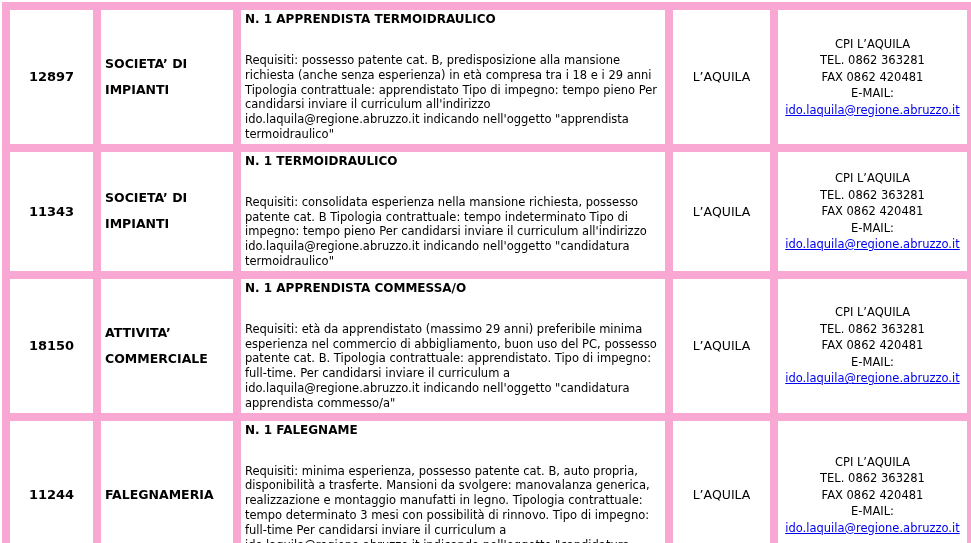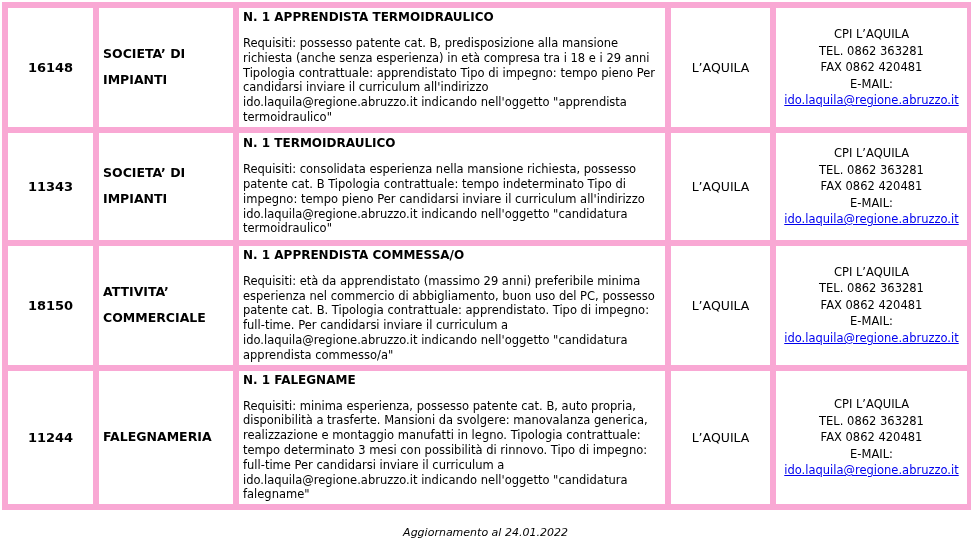--- a/index.html
+++ b/index.html
@@ -12,21 +12,21 @@
     background: #fff;
     overflow: hidden;
   }
   table.offers {
     border-collapse: collapse;
     table-layout: fixed;
     width: 965px;
     margin: 2px 0 0 2px;
   }
   table.offers td {
-    border: 6px solid #f9a8d4;
+    border: 8px solid #f9a8d4;
     vertical-align: middle;
     padding: 2px 4px;
     overflow: hidden;
   }
   tr.r1 { height: 116px; }
   tr.r2 { height: 113px; }
   tr.r3 { height: 114px; }
   tr.r4 { height: 133px; }
 
   td.id-cell {
@@ -43,21 +43,21 @@
   td.desc-cell {
     vertical-align: top;
     padding: 4px 4px 2px 6px;
   }
   .job-title {
     font-weight: bold;
     font-size: 12px;
     line-height: 15px;
   }
   .job-desc {
-    margin-top: 11px;
+    margin-top: 26px;
     font-size: 11.5px;
     line-height: 14.8px;
   }
   td.location-cell {
     text-align: center;
     font-size: 12.5px;
   }
   td.contact-cell {
     text-align: center;
     font-size: 11.5px;
@@ -96,21 +96,21 @@
       <col style="width:91px">
       <col style="width:140px">
       <col style="width:432px">
       <col style="width:105px">
       <col style="width:197px">
     </colgroup>
     <tbody>
 
       <tr class="r1">
         <td class="id-cell">
-          <span>16148</span>
+          <span>12897</span>
         </td>
         <td class="company-cell">
           <span>SOCIETA’ DI IMPIANTI</span>
         </td>
         <td class="desc-cell">
           <div class="job-title">N. 1 APPRENDISTA TERMOIDRAULICO</div>
           <div class="job-desc">Requisiti: possesso patente cat. B, predisposizione alla mansione richiesta (anche senza esperienza) in età compresa tra i 18 e i 29 anni Tipologia contrattuale: apprendistato Tipo di impegno: tempo pieno Per candidarsi inviare il curriculum all'indirizzo ido.laquila@regione.abruzzo.it indicando nell'oggetto "apprendista termoidraulico"</div>
         </td>
         <td class="location-cell">
           <span>L’AQUILA</span>

